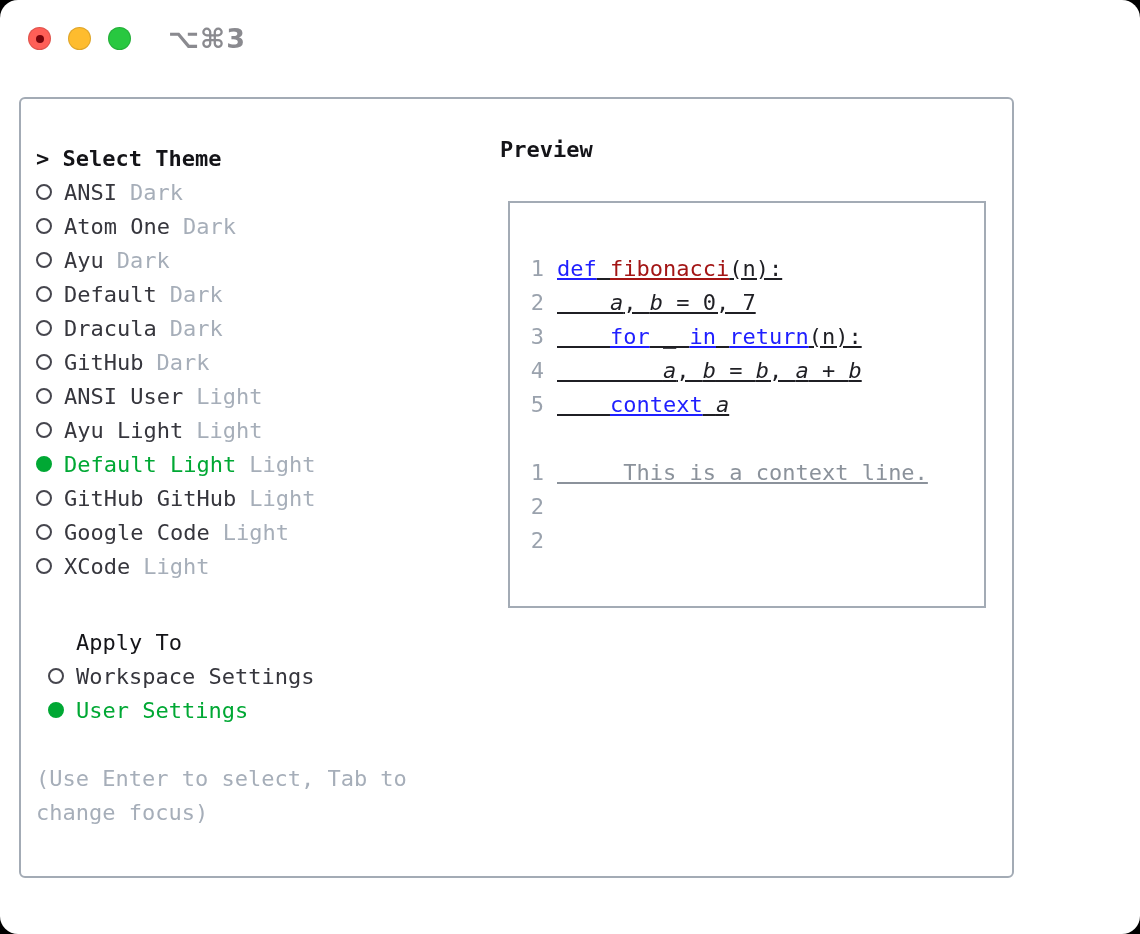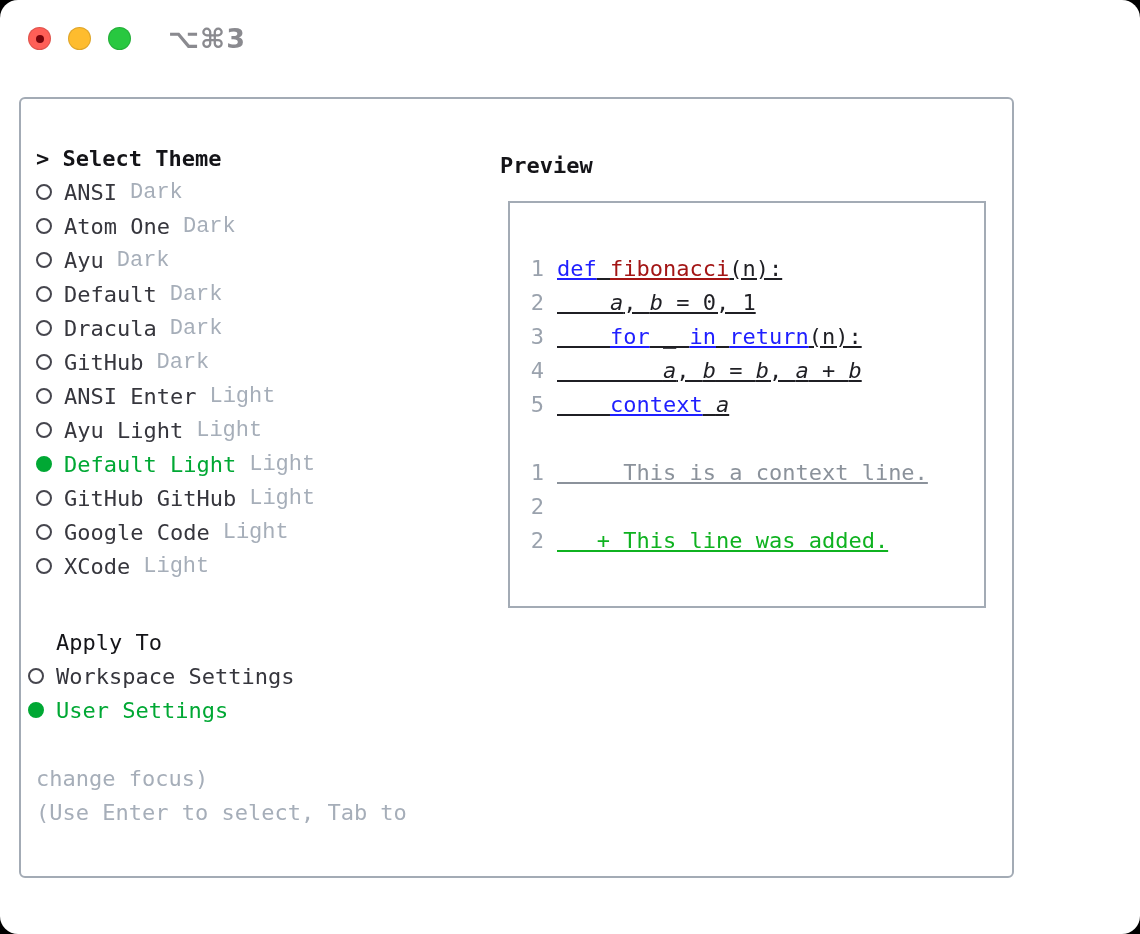--- a/index.html
+++ b/index.html
@@ -24,30 +24,30 @@
 
   .row{display:flex;align-items:center;height:34px;font-size:22px;white-space:pre;
        color:var(--item-text,#36363d);}
   .header{font-weight:bold;color:var(--header-black,#141418);}
 
   .theme-panel{position:absolute;left:36px;top:141px;}
   .radio{width:16px;height:16px;border-radius:50%;border:2px solid #46464e;
          box-sizing:border-box;margin-right:12px;flex:none;}
   .item.sel .radio{background:var(--accent-green,#00a834);border-color:var(--accent-green,#00a834);}
   .item.sel .iname{color:var(--accent-green,#00a834);text-align:center;}
-  .ivariant{color:var(--variant-gray,#a6aeb9);margin-left:13px;font-family:Liberation Mono, monospace;}
+  .ivariant{color:var(--variant-gray,#a6aeb9);margin-left:13px;}
 
-  .apply-panel{position:absolute;left:28px;top:625px;}
+  .apply-panel{position:absolute;left:48px;top:625px;}
   .apply-header{padding-left:28px;color:var(--header-black,#141418);}
 
   .hint{position:absolute;left:36px;top:761px;color:var(--hint-gray,#a6aeb9);}
   .hint .row{color:var(--hint-gray,#a6aeb9);}
 
   
-  .preview-header{position:absolute;left:500px;top:148px;}
+  .preview-header{position:absolute;left:500px;top:132px;}
   .preview-box{position:absolute;left:508px;top:201px;width:478px;height:407px;
                border:2px solid var(--border-gray,#a3abb5);box-sizing:border-box;
                background:#fff;overflow:hidden;}
   .code{padding:48px 0 0 20px;}
   .cline{display:flex;align-items:center;height:34px;font-size:22px;white-space:pre;
          color:var(--code-fg,#1f1f24);}
   .lnum{width:14px;text-align:right;margin-right:13px;color:var(--line-number,#9aa2ad);flex:none;}
   .tk{white-space:pre;text-decoration:underline;}
   .tk-fg{color:var(--code-fg,#1f1f24);}
   .tk-kw{color:var(--keyword-blue,#1f1fff);}
@@ -106,21 +106,21 @@
   </div>
 
   <div class="row item">
     <span class="radio"></span>
     <span class="iname">GitHub</span>
     <span class="ivariant">Dark</span>
   </div>
 
   <div class="row item">
     <span class="radio"></span>
-    <span class="iname">ANSI Enter</span>
+    <span class="iname">ANSI User</span>
     <span class="ivariant">Light</span>
   </div>
 
   <div class="row item">
     <span class="radio"></span>
     <span class="iname">Ayu Light</span>
     <span class="ivariant">Light</span>
   </div>
 
   <div class="row item sel">
@@ -158,31 +158,31 @@
   </div>
 
   <div class="row item sel">
     <span class="radio"></span>
     <span class="iname">User Settings</span>
   </div>
 </div>
   </div>
 
   <div class="hint">
+    <div class="row">(Use Enter to select, Tab to</div>
     <div class="row">change focus)</div>
-    <div class="row">(Use Enter to select, Tab to</div>
   </div>
 
   <div class="row header preview-header">Preview</div>
   <div class="preview-box">
     <div class="code" id="preview-code">
         <div class="cline"><span class="lnum">1</span><span class="tk tk-kw">def</span><span class="tk tk-fg"> </span><span class="tk tk-fn">fibonacci</span><span class="tk tk-fg">(n):</span></div>
-        <div class="cline"><span class="lnum">2</span><span class="tk tk-fg">    </span><span class="tk tk-var">a</span><span class="tk tk-fg">, </span><span class="tk tk-var">b</span><span class="tk tk-fg"> = 0, 1</span></div>
+        <div class="cline"><span class="lnum">2</span><span class="tk tk-fg">    </span><span class="tk tk-var">a</span><span class="tk tk-fg">, </span><span class="tk tk-var">b</span><span class="tk tk-fg"> = 0, 7</span></div>
         <div class="cline"><span class="lnum">3</span><span class="tk tk-fg">    </span><span class="tk tk-kw">for</span><span class="tk tk-fg"> _ </span><span class="tk tk-kw">in</span><span class="tk tk-fg"> </span><span class="tk tk-kw">return</span><span class="tk tk-fg">(n):</span></div>
         <div class="cline"><span class="lnum">4</span><span class="tk tk-fg">        </span><span class="tk tk-var">a</span><span class="tk tk-fg">, </span><span class="tk tk-var">b</span><span class="tk tk-fg"> = </span><span class="tk tk-var">b</span><span class="tk tk-fg">, </span><span class="tk tk-var">a</span><span class="tk tk-fg"> + </span><span class="tk tk-var">b</span></div>
         <div class="cline"><span class="lnum">5</span><span class="tk tk-fg">    </span><span class="tk tk-kw">context</span><span class="tk tk-fg"> </span><span class="tk tk-var">a</span></div>
         <div class="cline"><span class="lnum"></span></div>
         <div class="cline"><span class="lnum">1</span><span class="tk tk-ctx">     This is a context line.</span></div>
         <div class="cline"><span class="lnum">2</span></div>
-        <div class="cline"><span class="lnum">2</span><span class="tk tk-add">   + This line was added.</span></div>
+        <div class="cline"><span class="lnum">2</span></div>
       </div>
   </div>
 </div>
 
 </body></html>

